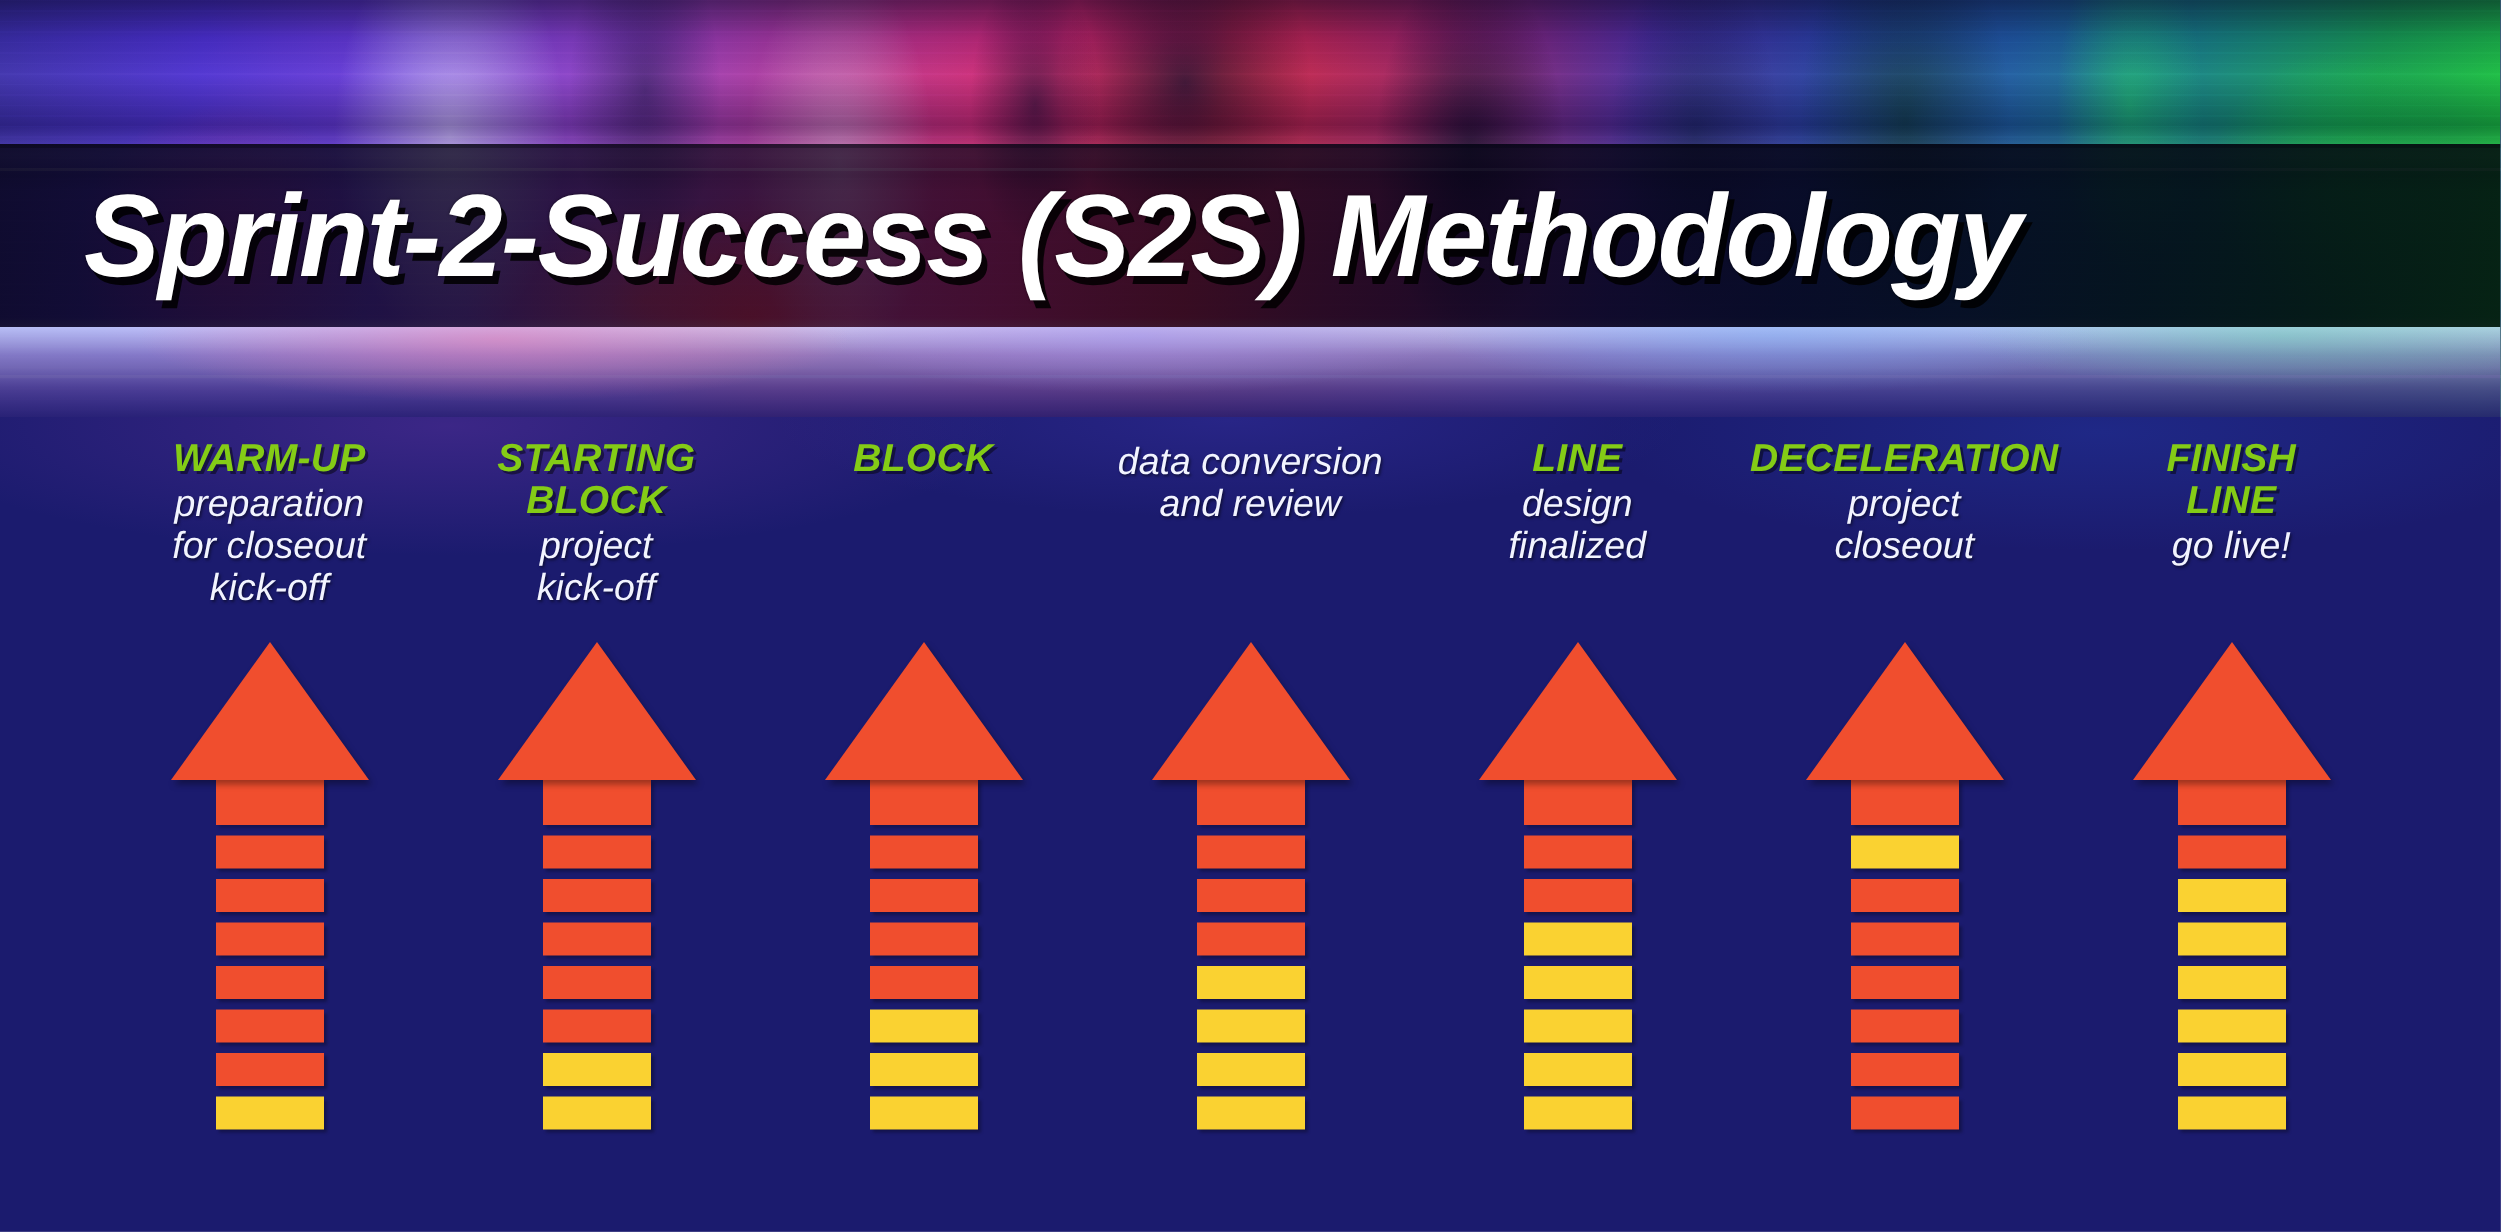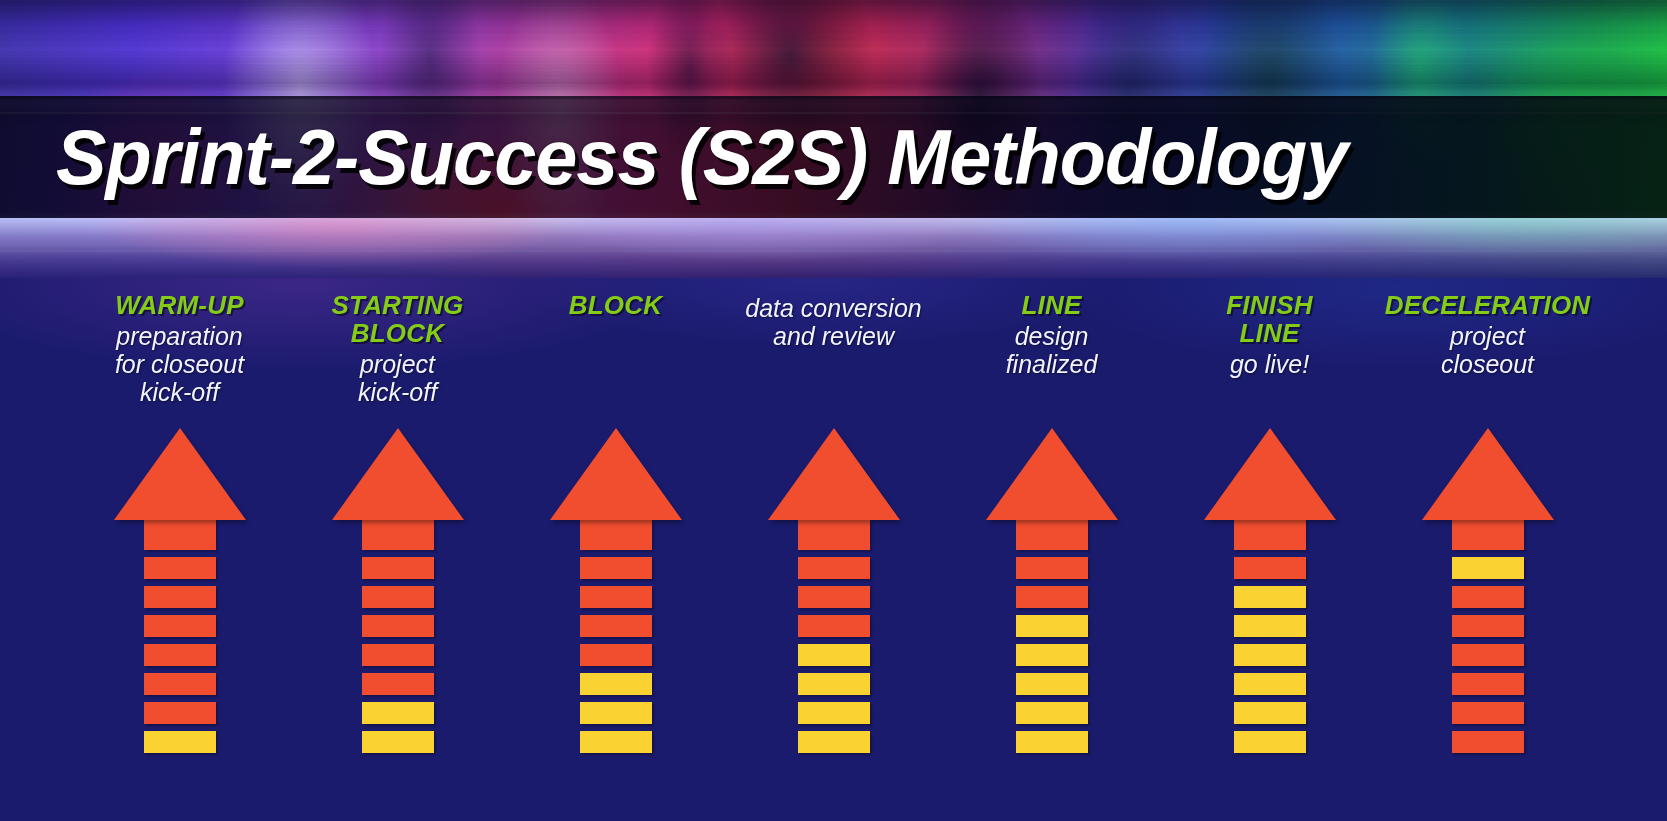--- a/index.html
+++ b/index.html
@@ -250,50 +250,50 @@
             <div class="seg" style="background: rgb(240, 78, 46);"></div>
             <div class="seg" style="background: rgb(250, 210, 49);"></div>
             <div class="seg" style="background: rgb(250, 210, 49);"></div>
             <div class="seg" style="background: rgb(250, 210, 49);"></div>
             <div class="seg" style="background: rgb(250, 210, 49);"></div>
             <div class="seg" style="background: rgb(250, 210, 49);"></div>
           </div>
         </div>
         <div class="col">
           <div class="col-head">
+            <div class="col-title">DECELERATION</div>
+            <div class="col-desc">project
+closeout</div>
+          </div>
+          <div class="arrow">
+            <div class="arrow-head"></div>
+            <div class="arrow-neck"></div>
+            <div class="seg" style="background: rgb(250, 210, 49);"></div>
+            <div class="seg" style="background: rgb(240, 78, 46);"></div>
+            <div class="seg" style="background: rgb(240, 78, 46);"></div>
+            <div class="seg" style="background: rgb(240, 78, 46);"></div>
+            <div class="seg" style="background: rgb(240, 78, 46);"></div>
+            <div class="seg" style="background: rgb(240, 78, 46);"></div>
+            <div class="seg" style="background: rgb(240, 78, 46);"></div>
+          </div>
+        </div>
+        <div class="col">
+          <div class="col-head">
             <div class="col-title">FINISH
 LINE</div>
             <div class="col-desc">go live!</div>
           </div>
           <div class="arrow">
             <div class="arrow-head"></div>
             <div class="arrow-neck"></div>
             <div class="seg" style="background: rgb(240, 78, 46);"></div>
             <div class="seg" style="background: rgb(250, 210, 49);"></div>
             <div class="seg" style="background: rgb(250, 210, 49);"></div>
             <div class="seg" style="background: rgb(250, 210, 49);"></div>
             <div class="seg" style="background: rgb(250, 210, 49);"></div>
             <div class="seg" style="background: rgb(250, 210, 49);"></div>
             <div class="seg" style="background: rgb(250, 210, 49);"></div>
           </div>
         </div>
-        <div class="col">
-          <div class="col-head">
-            <div class="col-title">DECELERATION</div>
-            <div class="col-desc">project
-closeout</div>
-          </div>
-          <div class="arrow">
-            <div class="arrow-head"></div>
-            <div class="arrow-neck"></div>
-            <div class="seg" style="background: rgb(250, 210, 49);"></div>
-            <div class="seg" style="background: rgb(240, 78, 46);"></div>
-            <div class="seg" style="background: rgb(240, 78, 46);"></div>
-            <div class="seg" style="background: rgb(240, 78, 46);"></div>
-            <div class="seg" style="background: rgb(240, 78, 46);"></div>
-            <div class="seg" style="background: rgb(240, 78, 46);"></div>
-            <div class="seg" style="background: rgb(240, 78, 46);"></div>
-          </div>
-        </div>
       </div>
   </div>
 
 </div>
 
 </body></html>

